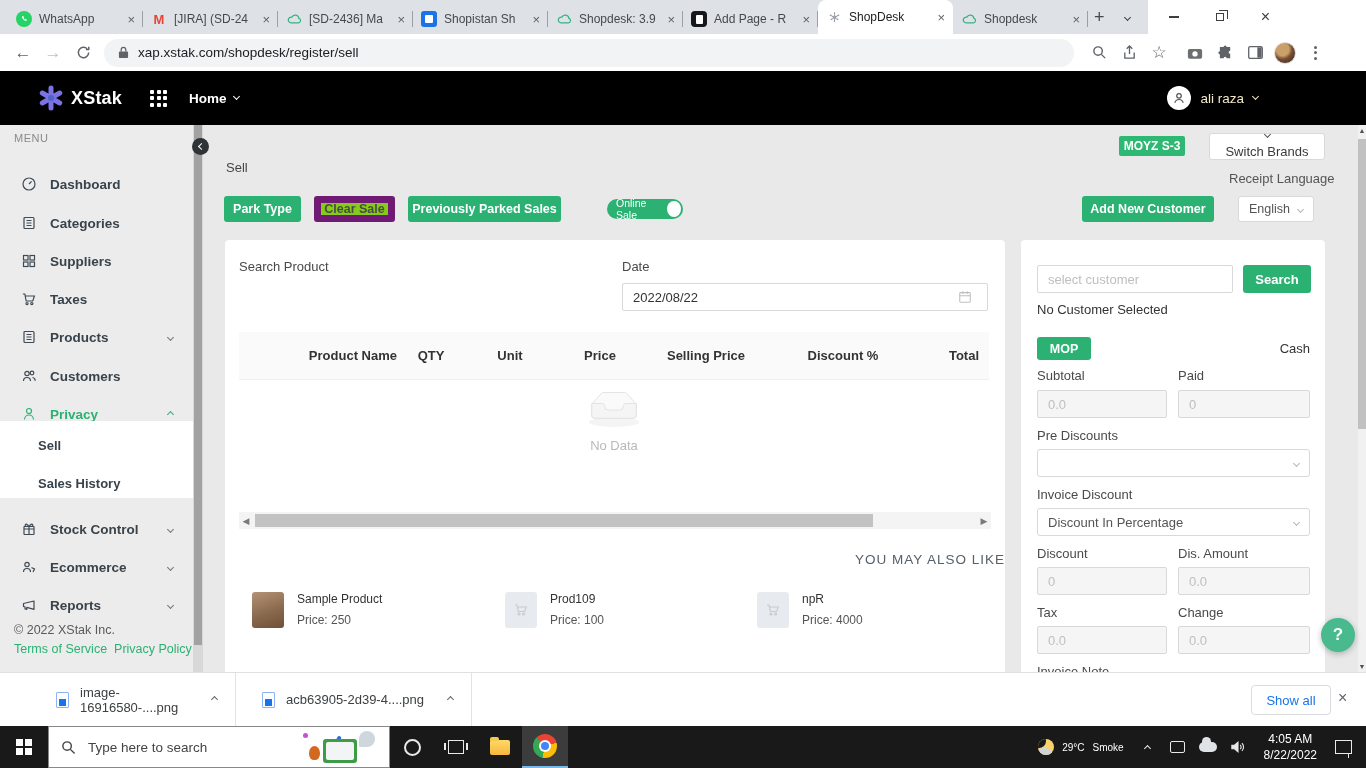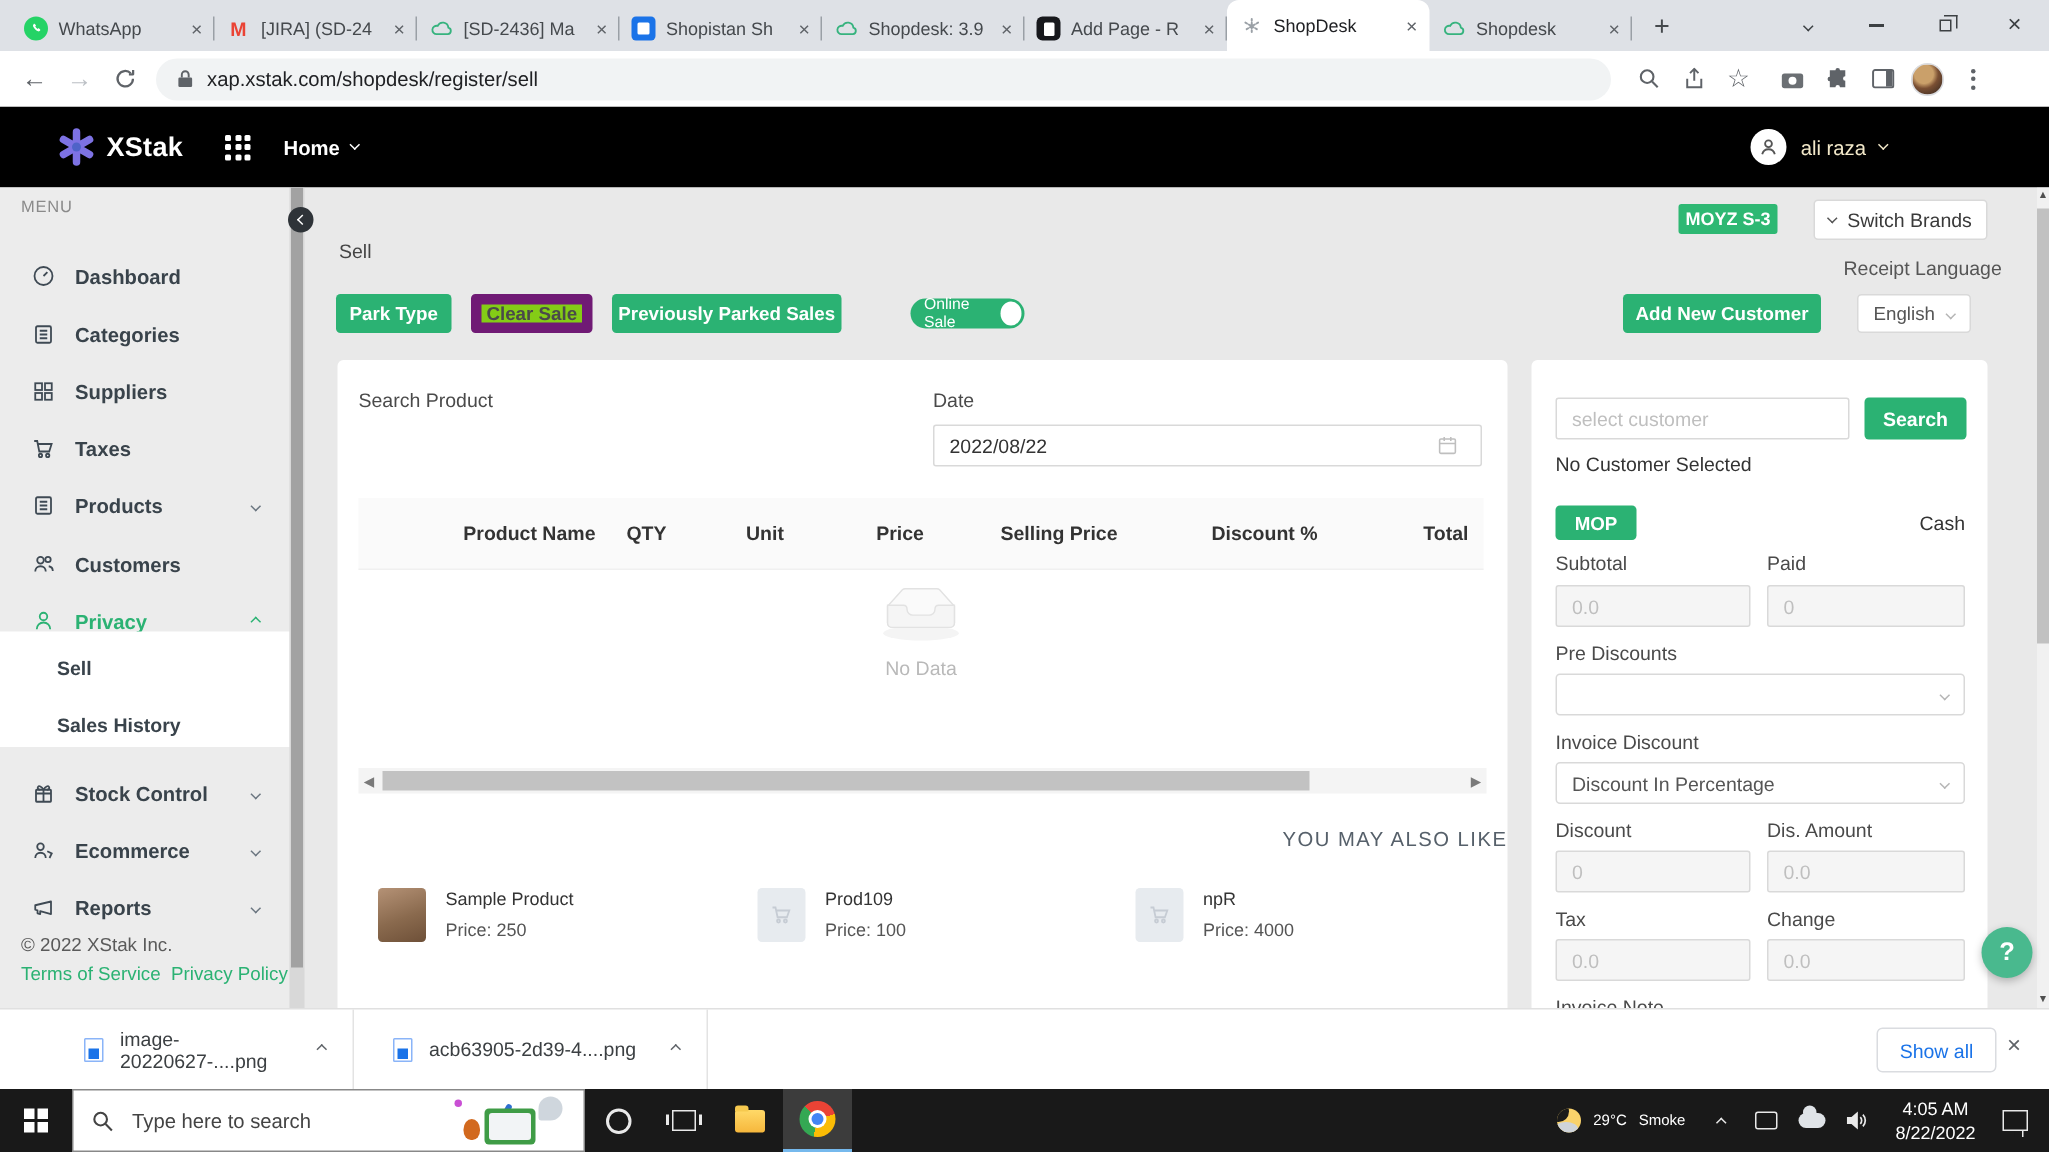--- a/index.html
+++ b/index.html
@@ -6,21 +6,21 @@
   html,body { width:1366px; height:768px; overflow:hidden; font-family:"Liberation Sans",sans-serif; background:#fff; }
   #root { position:relative; width:1366px; height:768px; overflow:hidden; }
 
   
   .chev { display:inline-block; width:7px; height:7px; border-right:1.5px solid currentColor; border-bottom:1.5px solid currentColor; transform:rotate(45deg); }
   .chev.up { transform:rotate(-135deg); }
   .chev.left { transform:rotate(135deg); }
   .chev.sm { width:5px; height:5px; }
 
   
-  .tabstrip { position:absolute; top:0; left:0; width:1366px; height:34px; background:#dee1e6; display:flex; align-items:flex-end; }
+  .tabstrip { position:absolute; top:0; left:0; width:1148px; height:34px; background:#dee1e6; display:flex; align-items:flex-end; }
   .tabs { display:flex; padding-left:8px; height:34px; align-items:flex-end; }
   .tab { width:135px; height:30px; display:flex; align-items:center; gap:7px; padding:0 8px; color:#45494d; font-size:12px; position:relative; }
   .tab:not(.active):after { content:""; position:absolute; right:0; top:7px; height:16px; width:1px; background:#9aa0a6; }
   .tab.active { background:#fff; border-radius:8px 8px 0 0; height:34px; color:#202124; }
   .tab.active:after { display:none; }
   .tab-title { flex:1; white-space:nowrap; overflow:hidden; }
   .tab-close { font-size:13px; color:#5f6368; flex:none; line-height:1; }
   .fav { width:16px; height:16px; flex:none; display:flex; align-items:center; justify-content:center; }
   .fav-whatsapp { background:#25d366; border-radius:50%; }
   .fav-gmail { color:#ea4335; font-weight:bold; font-size:13px; }
@@ -67,21 +67,21 @@
   .sitem .schev { margin-left:auto; margin-right:20px; color:#6b7680; }
   .sitem.green { color:#2bb273; }
   .subblock { position:absolute; left:0; top:296px; width:193px; height:77px; background:#fff; }
   .subitem { position:absolute; left:0; width:193px; height:30px; display:flex; align-items:center; padding-left:38px; color:#39434b; font-size:13px; font-weight:bold; }
   .sfoot { position:absolute; left:14px; font-size:12.5px; color:#5a5a5a; }
   .sfoot a { color:#2bb273; text-decoration:none; }
 
   
   .pgtitle { position:absolute; left:226px; top:35px; font-size:13px; color:#454545; }
   .badge { position:absolute; left:1119px; top:11px; width:66px; height:20px; background:#2eb873; color:#fff; font-size:12px; font-weight:bold; display:flex; align-items:center; justify-content:center; border-radius:2px; }
-  .switchbrands { position:absolute; left:1209px; top:8px; width:116px; height:27px; background:#fff; border:1px solid #d9d9d9; border-radius:3px; display:flex; align-items:center; justify-content:center; gap:7px; font-size:13px; color:#3a3a3a; }
+  .switchbrands { position:absolute; left:1209px; top:8px; width:116px; height:27px; background:#fff; border:1px solid #d9d9d9; border-radius:3px; display:flex; align-items:center; justify-content:center; gap:7px; font-size:13px; color:#3a3a3a;flex-direction:column; }
   .rcptlabel { position:absolute; top:46px; left:1229px; width:96px; text-align:right; font-size:13px; color:#555; white-space:nowrap; }
   .btn { position:absolute; top:71px; height:26px; border-radius:3px; display:flex; align-items:center; justify-content:center; font-size:12.5px; font-weight:bold; }
   .btn.green { background:#2bb273; color:#fff; }
   .btn.white { background:#84cc16; color:#4a4a4a; border:7px solid #701a75; }
   .toggle { position:absolute; left:607px; top:74px; width:76px; height:20px; background:#2bb273; border-radius:10px; display:flex; align-items:center; color:#fff; font-size:10.5px; padding-left:9px; gap:4px; }
   .toggle i { width:16px; height:16px; background:#fff; border-radius:50%; margin-left:auto; margin-right:2px; }
   .select { background:#fff; border:1px solid #d9d9d9; border-radius:3px; display:flex; align-items:center; padding:10px 10px; color:#555; font-size:13px; }
   .select .chev { margin-left:auto; color:#b5b5b5; }
   .langsel { position:absolute; left:1238px; top:71px; width:76px; height:26px; font-size:12.5px; }
 
@@ -616,21 +616,21 @@
       <span class="pthumb"></span>
       <span class="pa" style="bottom:2px">▼</span>
     </div>
   </div>
 
   <div class="dlbar">
     <div class="dlitem" style="padding-left:56px;width:236px">
       <span class="fileicon">
           <i></i>
         </span>
-      <span style="flex:1">image-20220627-....png</span>
+      <span style="flex:1">image-16916580-....png</span>
       <span class="dlchev chev sm up"></span>
     </div>
     <div class="dlitem" style="padding-left:26px;width:236px">
       <span class="fileicon">
           <i></i>
         </span>
       <span style="flex:1">acb63905-2d39-4....png</span>
       <span class="dlchev chev sm up"></span>
     </div>
     <div class="showall">Show all</div>

